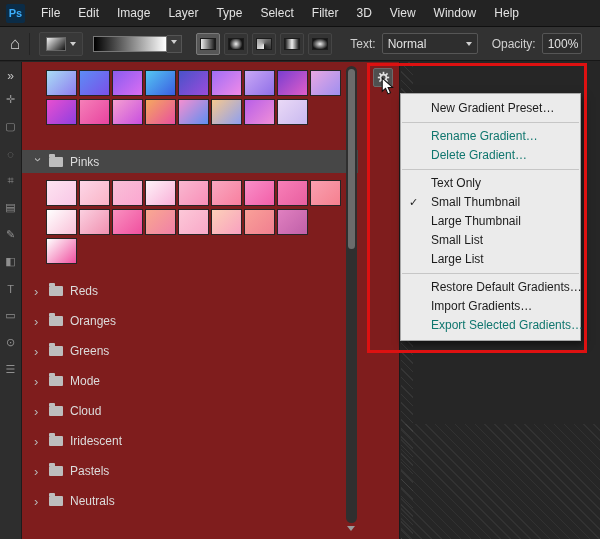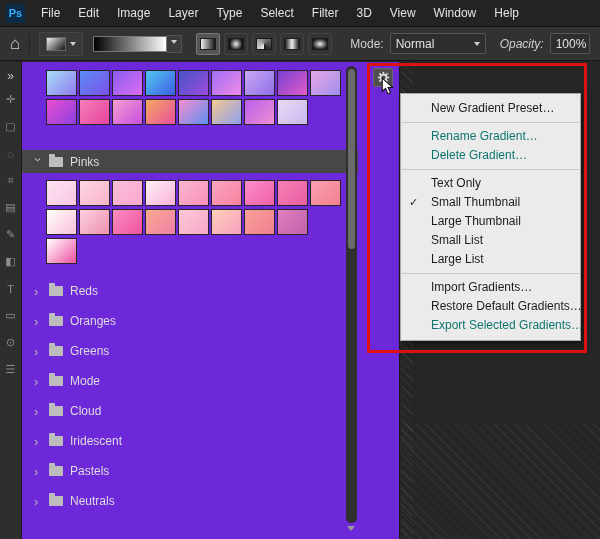--- a/index.html
+++ b/index.html
@@ -25,32 +25,32 @@
   .type-buttons { margin-left:14px; display:flex; gap:4px; }
   .type-btn { width:24px; height:22px; border:1px solid #454545; border-radius:2px; display:flex; align-items:center; justify-content:center; background:#343434; }
   .type-btn.sel { background:#565656; border-color:#7a7a7a; }
   .g-icon { width:16px; height:12px; border:1px solid #1c1c1c; }
   .g-linear   { background:linear-gradient(to right,#ededed,#161616); }
   .g-radial   { background:radial-gradient(circle,#ededed 0%,#161616 75%); }
   .g-angle    { background:conic-gradient(from 180deg,#ededed,#161616); }
   .g-reflected{ background:linear-gradient(to right,#161616,#ededed,#161616); }
   .g-diamond  { background:radial-gradient(ellipse at center,#ededed 0%,#161616 80%); }
   .bar-label { color:#cfcfcf; font-size:12px; }
-  .ml18 { margin-left:18px; } .ml14 { margin-left:14px;font-style:italic; }
+  .ml18 { margin-left:18px; } .ml14 { margin-left:14px; }
   .select { margin-left:6px; height:21px; background:#2e2e2e; border:1px solid #565656; border-radius:2px; display:flex; align-items:center; justify-content:space-between; padding:0 5px; color:#e2e2e2; font-size:12px; }
   .select.mode { width:96px; }
   .select.opacity { width:40px; overflow:hidden;gap:25px; }
 
   
   .dock { position:absolute; top:62px; left:0; width:22px; bottom:0; background:#2e2e2e; border-right:1px solid #1c1c1c; display:flex; flex-direction:column; align-items:center; padding-top:4px; z-index:4; }
   .tool { color:#8f8f8f; font-size:11px; height:27px; display:flex; align-items:center; justify-content:center; width:100%; }
   .tool.first { color:#c5c5c5; font-size:12px; height:20px; }
 
   
-  .panel { position:absolute; left:22px; top:62px; width:378px; bottom:0; background:#6d28d9; border-right:1px solid #1a1a1a; z-index:3; }
+  .panel { position:absolute; left:22px; top:62px; width:378px; bottom:0; background:#7f1d1d; border-right:1px solid #1a1a1a; z-index:3; }
   .swatch-row { position:absolute; left:24px; display:flex; gap:2px; }
   .swatch { width:31px; height:26px; border:1px solid #262626; }
   .r-top1 { top:8px; } .r-top2 { top:37px; }
   .group-header { position:absolute; left:0; top:88px; width:336px; height:23px; background:#474747; display:flex; align-items:center; padding-left:12px; gap:7px; }
   .r-p1 { top:118px; } .r-p2 { top:147px; } .r-p3 { top:176px; }
   .tw { color:#b8b8b8; font-size:13px; line-height:1; display:inline-block; width:8px; }
   .tw.open { transform:rotate(90deg); }
   .folder-icon { width:14px; height:10px; background:#bdbdbd; border-radius:1px; position:relative; display:inline-block; }
   .folder-icon::before { content:""; position:absolute; top:-3px; left:0; width:6px; height:3px; background:#bdbdbd; border-radius:1px 1px 0 0; }
   .group-label, .folder-label { color:#dcdcdc; font-size:12px; }
@@ -125,21 +125,21 @@
         <div class="type-btn">
           <span class="g-icon g-angle"></span>
         </div>
         <div class="type-btn">
           <span class="g-icon g-reflected"></span>
         </div>
         <div class="type-btn">
           <span class="g-icon g-diamond"></span>
         </div>
       </div>
-    <span class="bar-label ml18">Mode:</span>
+    <span class="bar-label ml18">Text:</span>
     <div class="select mode">
       <span>Normal</span>
       <span class="caret"></span>
     </div>
     <span class="bar-label ml14">Opacity:</span>
     <div class="select opacity">
       <span>100%</span>
       <span class="caret"></span>
     </div>
   </div>
@@ -289,22 +289,22 @@
       <div class="menu-sep"></div>
       <div class="menu-item disabled"><span class="check"></span><span>Rename Gradient…</span></div>
       <div class="menu-item disabled"><span class="check"></span><span>Delete Gradient…</span></div>
       <div class="menu-sep"></div>
       <div class="menu-item"><span class="check"></span><span>Text Only</span></div>
       <div class="menu-item"><span class="check">✓</span><span>Small Thumbnail</span></div>
       <div class="menu-item"><span class="check"></span><span>Large Thumbnail</span></div>
       <div class="menu-item"><span class="check"></span><span>Small List</span></div>
       <div class="menu-item"><span class="check"></span><span>Large List</span></div>
       <div class="menu-sep"></div>
+      <div class="menu-item"><span class="check"></span><span>Restore Default Gradients…</span></div>
       <div class="menu-item"><span class="check"></span><span>Import Gradients…</span></div>
-      <div class="menu-item"><span class="check"></span><span>Restore Default Gradients…</span></div>
       <div class="menu-item disabled"><span class="check"></span><span>Export Selected Gradients…</span></div>
     </div>
 
   <div class="hl-rect"></div>
 
   <div class="cursor">
     <svg width="13" height="19" viewBox="0 0 12 18">
       <path d="M1 1 L1 13.5 L4.2 10.8 L6.4 16 L8.8 15 L6.6 9.9 L10.8 9.9 Z" fill="#ffffff" stroke="#111111" stroke-width="1"></path>
     </svg>
   </div>

